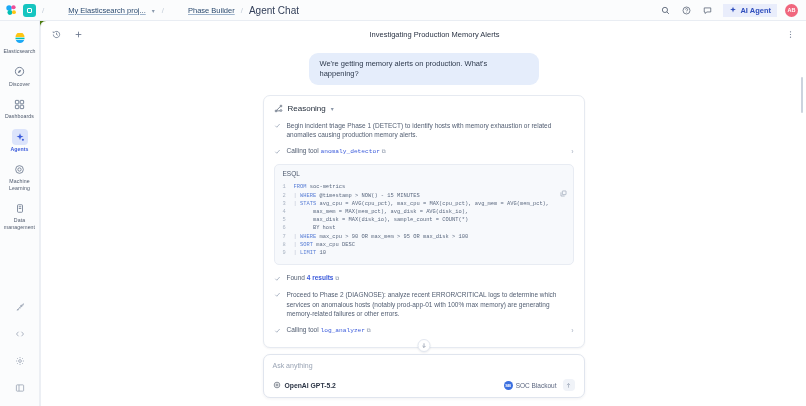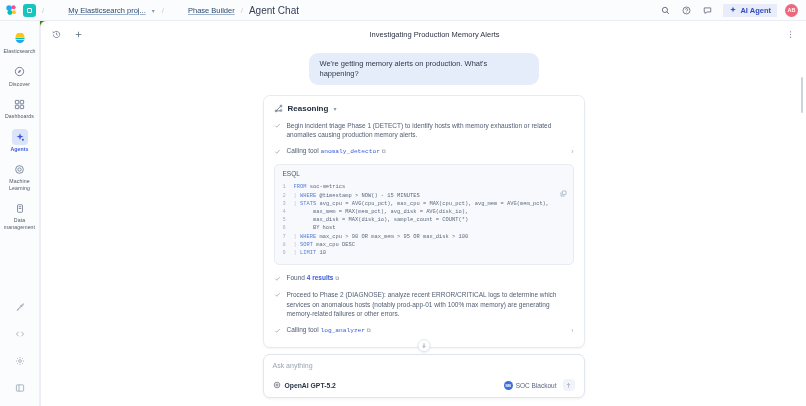--- a/index.html
+++ b/index.html
@@ -124,21 +124,21 @@
   .card-wrap { display: flex; justify-content: center; padding-top: 10px; }
   .card {
     width: 322px;
     background: #fff;
     border: 1px solid #e6eaf1;
     border-radius: 7px;
     padding: 8px 10px 4px;
     box-shadow: 0 1px 2px rgba(30,40,60,.05);
   }
   .card-head { display: flex; align-items: center; gap: 5px; margin-bottom: 8px; }
-  .card-title { font-size: 8px; font-weight: bold; color: #1f2937; }
+  .card-title { font-size: 8px; font-weight: normal; color: #1f2937; }
   .chev-sm { color: #8b97a8; font-size: 6px; cursor: pointer; }
 
   .step { display: flex; gap: 6px; margin-bottom: 7px; align-items: flex-start; }
   .check { width: 7px; min-width: 7px; height: 9px; color: #a6b0c0; display:flex; align-items:center; }
   .step-txt { font-size: 6.5px; color: #515d71; line-height: 1.45; flex: 1; }
   .step.tool { align-items: center; }
   .tool-name { font-family: "Liberation Mono", monospace; color: #3b5bdb; font-size: 6.2px; }
   .ext { font-size: 5.5px; color: #7e8ba0; }
   .row-chev { color: #a6b0c0; font-size: 7px; cursor: pointer; padding-left: 4px; }
   .mono-link { color: #3b5bdb; font-weight: bold; }

